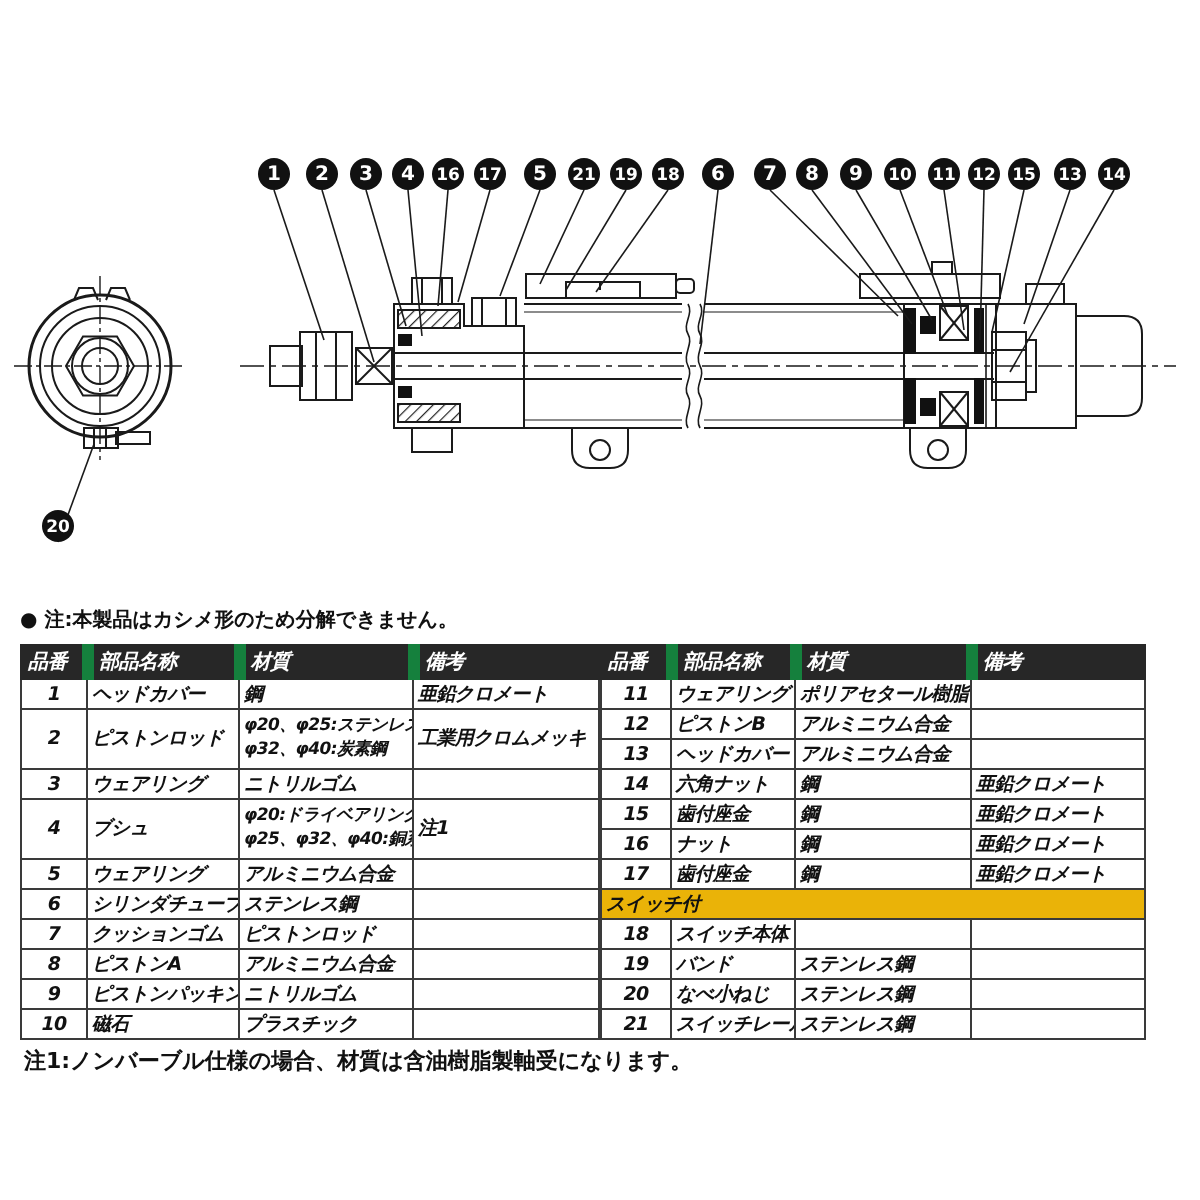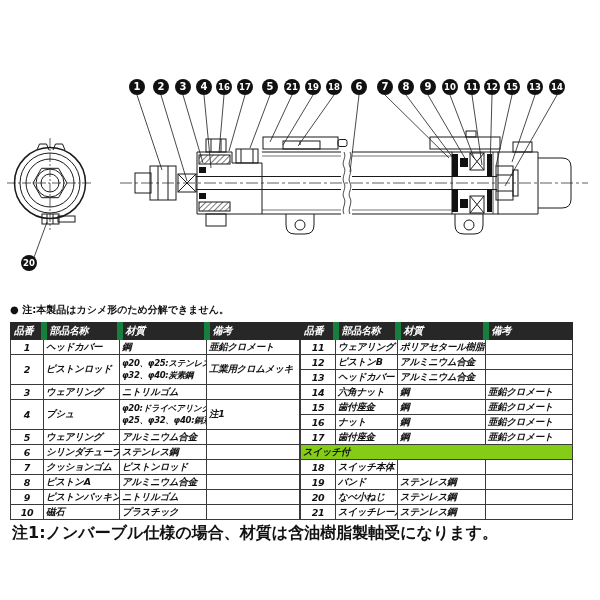--- a/index.html
+++ b/index.html
@@ -1,35 +1,35 @@
 <!DOCTYPE html>
 <html><head>
 <meta charset="utf-8">
 <style>
   html,body{margin:0;padding:0;background:#fff;}
   .canvas{position:relative;width:600px;height:600px;background:#ffffff;overflow:hidden;
           font-family:"DejaVu Sans","Liberation Sans",sans-serif;color:#111;}
   #diagram{position:absolute;left:0;top:0;}
   .note{position:absolute;font-weight:bold;white-space:nowrap;}
   #note-top{left:10px;top:303px;font-size:10px;}
-  #note-bottom{left:12px;top:523px;font-size:16px;}
+  #note-bottom{left:12px;top:523px;font-size:11px;}
   .tblwrap{position:absolute;top:322px;}
   #left-table-wrap{left:10px;width:289px;}
   #right-table-wrap{left:300px;width:272px;}
   table{width:100%;border-collapse:collapse;table-layout:fixed;
         font-size:9.5px;font-weight:bold;color:#111;letter-spacing:-0.3px;font-style:italic;}
   th{background:#272727;color:#fff;text-align:left;padding:1px 3px;height:14px;
      font-size:10px;border:1px solid #272727;white-space:nowrap;overflow:hidden;}
   th + th{border-left:6px solid #15803d;}
   td{border:1px solid #3a3a3a;padding:0 2px;white-space:nowrap;overflow:hidden;
      vertical-align:middle;background:#fff;}
   tr.single td{height:14px;}
   tr.tall td{height:29px;}
   td.num{text-align:center;padding:0 1px;}
-  tr.section td{background:#84cc16;height:14px;}
+  tr.section td{background:#eab308;height:14px;}
   .ml{font-size:8.5px;line-height:1.3;}
 </style>
 </head>
 <body>
 
 <div class="canvas">
 
   <svg id="diagram" width="600" height="300" viewBox="0 0 600 300">
     <defs>
       <pattern id="hatch" patternUnits="userSpaceOnUse" width="4" height="4" patternTransform="rotate(45)">

